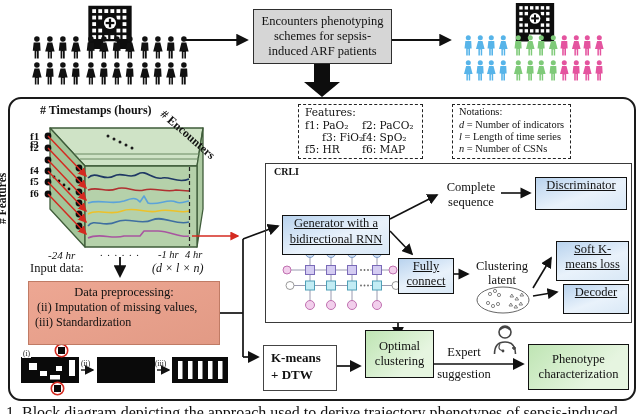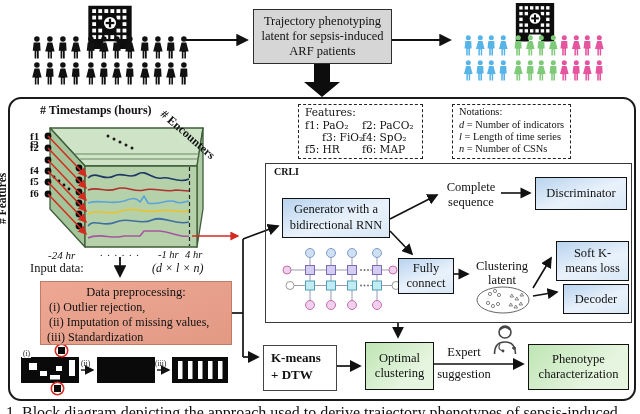--- a/index.html
+++ b/index.html
@@ -4,21 +4,21 @@
 <style>
   html,body{margin:0;padding:0;background:#fff;}
   #stage{position:relative;width:640px;height:414px;overflow:hidden;background:#fff;
          font-family:"Liberation Serif","DejaVu Serif",serif;color:#111;}
   .abs{position:absolute;}
   .ctr{text-align:center;}
   .bold{font-weight:bold;}
   .ital{font-style:italic;}
   .panel{border:2.2px solid #1a1a1a;border-radius:13px;background:#fff;}
   .graybox{background:#d6d6d6;border:1.6px solid #2e2e2e;display:flex;align-items:center;justify-content:center;}
-  .bluebox{background:linear-gradient(160deg,#b9d3ee 0%,#e9f2fb 55%,#d9e8f6 100%);border:1.5px solid #111;display:flex;align-items:center;justify-content:center;}
+  .bluebox{background:linear-gradient(160deg,#b9d3ee 0%,#e9f2fb 55%,#d9e8f6 100%);border:1.5px solid #111;display:flex;justify-content:center;text-decoration:underline;}
   .greenbox{background:linear-gradient(135deg,#bfe5b4 0%,#e6f5e0 70%);border:1.4px solid #111;display:flex;align-items:center;justify-content:center;}
   .whitebox{background:#fff;border:1.5px solid #444;}
   .dashedbox{background:transparent;border:1.6px dashed #222;}
   .salmonbox{background:linear-gradient(160deg,#eda793 0%,#e29a85 100%);border:1px solid #c07b65;}
   .crlibox{background:transparent;border:1.6px solid #3a3a3a;}
   .crowd{position:absolute;}
   .fs12{font-size:12px;} .fs125{font-size:12.5px;}
   .featfont{font-family:"DejaVu Serif",serif;}
   .z1{z-index:1;} .z2{z-index:2;} .z3{z-index:3;}
 </style>
@@ -154,21 +154,21 @@
       </svg>
       <svg width="13.799999999999999" height="23" viewBox="0 0 12 20" style="position:absolute;left:26px;top:0">
         <use href="#sym-female" fill="#111111"></use>
       </svg>
       <svg width="13.799999999999999" height="23" viewBox="0 0 12 20" style="position:absolute;left:39px;top:0">
         <use href="#sym-male" fill="#111111"></use>
       </svg>
     </div>
 
   <div class="abs z2 graybox" style="left:253px;top:9px;width:137px;height:53px">
-    <div class="ctr fs125" style="width:131px;line-height:1.22">Trajectory phenotyping latent for sepsis-induced ARF patients</div>
+    <div class="ctr fs125" style="width:131px;line-height:1.22">Encounters phenotyping schemes for sepsis-induced ARF patients</div>
   </div>
 
   <svg class="abs z2" style="left:512px;top:0px" width="46" height="43" viewBox="0 0 60 56">
       <use href="#sym-hospital"></use>
     </svg>
 
   <div class="crowd z2" style="left:462px;top:35px;width:48px;height:22px">
       <svg width="12.600000000000001" height="21" viewBox="0 0 12 20" style="position:absolute;left:0px;top:0">
         <use href="#sym-male" fill="#57b4e9"></use>
       </svg>
@@ -483,21 +483,21 @@
 
   <div class="abs z2 dashedbox" style="left:452px;top:104px;width:117px;height:53px"></div>
   <div class="abs z3" style="left:459px;top:106px;font-size:10.4px">Notations:</div>
   <div class="abs z3" style="left:459px;top:119px;font-size:10.4px"><i>d</i><span> = Number of indicators</span></div>
   <div class="abs z3" style="left:459px;top:131px;font-size:10.4px"><i>l</i><span> = Length of time series</span></div>
   <div class="abs z3" style="left:459px;top:143px;font-size:10.4px"><i>n</i><span> = Number of CSNs</span></div>
 
   <div class="abs z2 crlibox" style="left:265px;top:163px;width:365px;height:158px"></div>
   <div class="abs z3 bold" style="left:274px;top:166px;font-size:10px">CRLI</div>
 
-  <div class="abs z2 bluebox" style="left:282px;top:198px;width:106px;height:38px">
+  <div class="abs z2 bluebox" style="left:282px;top:215px;width:106px;height:38px">
     <div class="ctr fs125" style="width:100px;line-height:1.25">Generator with a bidirectional RNN</div>
   </div>
 
   <div class="abs z3 ctr fs125" style="left:440px;top:180px;width:62px;line-height:1.2">Complete sequence</div>
 
   <div class="abs z2 bluebox" style="left:535px;top:177px;width:90px;height:31px">
     <div class="ctr fs125">Discriminator</div>
   </div>
 
   <div class="abs z2 bluebox" style="left:398px;top:258px;width:54px;height:34px">
@@ -507,39 +507,38 @@
   <div class="abs z3 ctr fs125" style="left:470px;top:259px;width:64px;line-height:1.15">Clustering latent</div>
 
   <div class="abs z2 bluebox" style="left:563px;top:284px;width:64px;height:28px">
     <div class="ctr fs125">Decoder</div>
   </div>
 
   <div class="abs z2 bluebox" style="left:556px;top:241px;width:71px;height:38px">
     <div class="ctr fs125" style="width:64px;line-height:1.2">Soft K-means loss</div>
   </div>
 
-  <div class="abs z2 salmonbox" style="left:40px;top:281px;width:190px;height:62px">
+  <div class="abs z2 salmonbox" style="left:28px;top:281px;width:190px;height:62px">
     <div class="ctr fs125" style="margin-top:3px">Data preprocessing:</div>
-    <div class="fs12" style="margin-left:8px">(i) Outlier rejection,</div>
     <div class="fs12" style="margin-left:8px">(ii) Imputation of missing values,</div>
     <div class="fs12" style="margin-left:6px">(iii) Standardization</div>
   </div>
 
   <div class="abs z3" style="left:22px;top:349px;font-size:7.5px;background:#fff;padding:0 1px">(i)</div>
   <div class="abs z3" style="left:81px;top:359px;font-size:7.5px">(ii)</div>
   <div class="abs z3" style="left:155px;top:359px;font-size:7.5px">(iii)</div>
 
   <div class="abs z2 whitebox" style="left:263px;top:345px;width:72px;height:44px">
     <div class="bold" style="font-size:13px;margin:4px 0 16px 7px;line-height:1.3">
       <div>K-means</div>
       <div>+ DTW</div>
     </div>
   </div>
 
-  <div class="abs z2 greenbox" style="left:365px;top:342px;width:67px;height:46px">
+  <div class="abs z2 greenbox" style="left:365px;top:330px;width:67px;height:46px">
     <div class="ctr fs125" style="width:62px;line-height:1.2">Optimal clustering</div>
   </div>
 
   <div class="abs z3 ctr fs125" style="left:441px;top:345px;width:46px">Expert</div>
   <div class="abs z3 ctr fs125" style="left:433px;top:367px;width:62px">suggestion</div>
 
   <div class="abs z2 greenbox" style="left:528px;top:344px;width:99px;height:44px">
     <div class="ctr fs125" style="width:95px;line-height:1.2">Phenotype characterization</div>
   </div>
 

